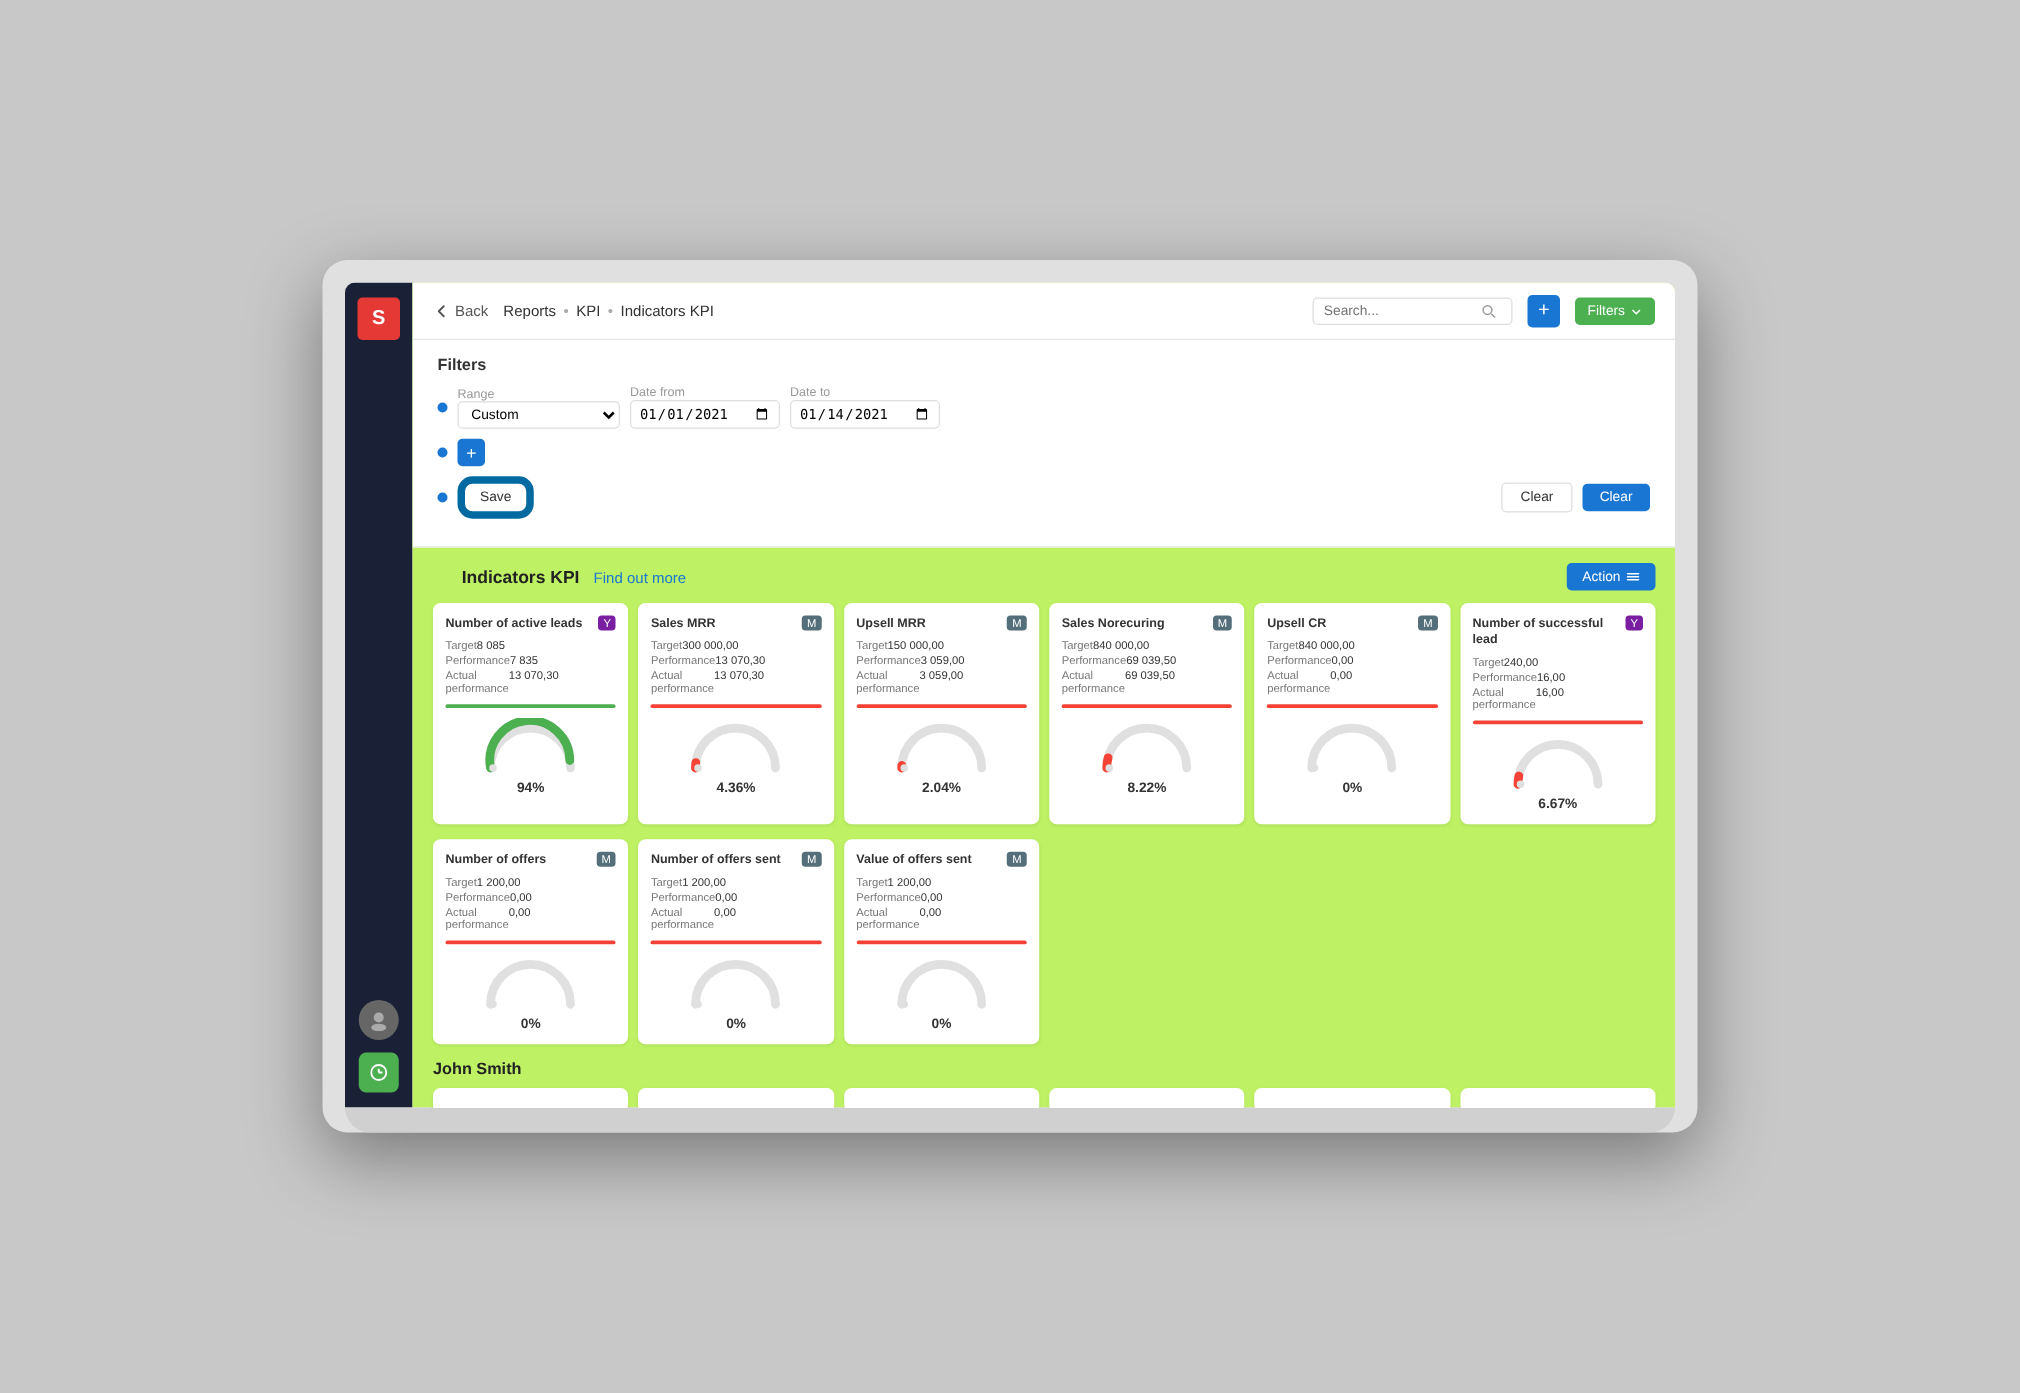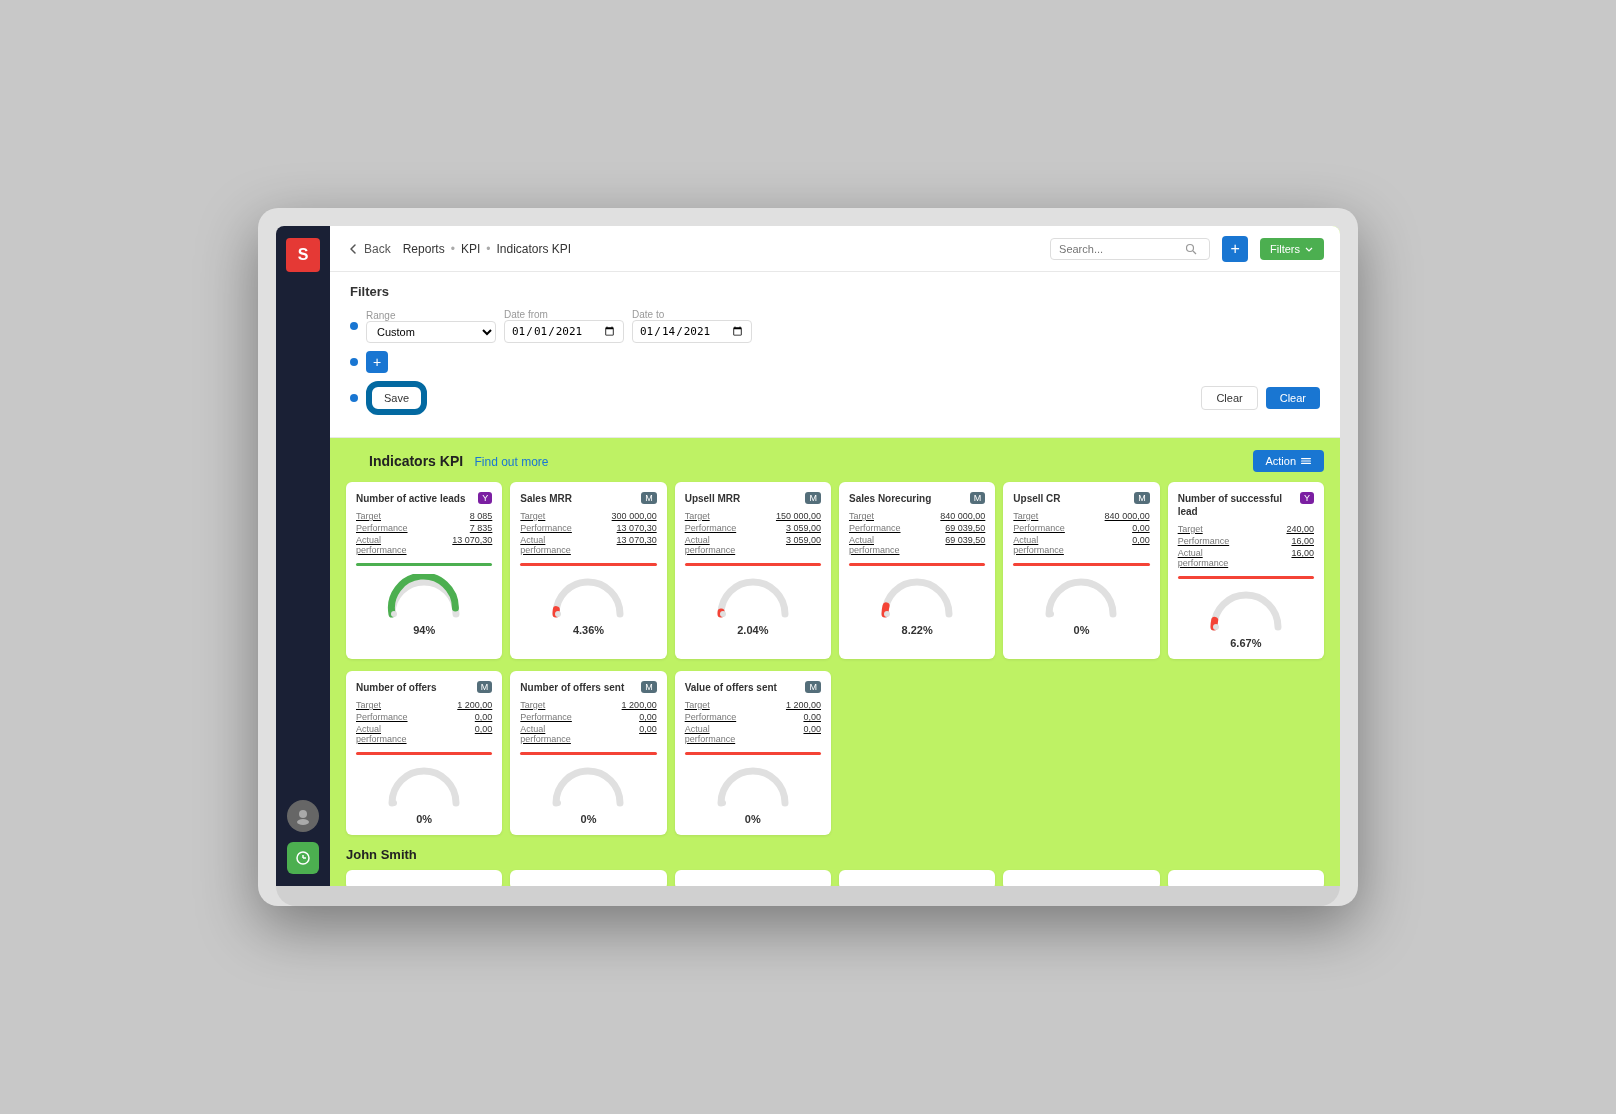--- a/index.html
+++ b/index.html
@@ -325,23 +325,21 @@
       padding: 1px 4px;
       font-size: 9px;
       flex-shrink: 0;
       margin-left: 4px;
     }
     .kpi-badge-y {
       background: #7b1fa2;
     }
     .kpi-row {
       display: flex;
-      justify-content: space-between;
       margin-bottom: 2px;
-      text-decoration: underline;
     }
     .kpi-row-label {
       font-size: 9px;
       color: #777;
     }
     .kpi-row-value {
       font-size: 9px;
       color: #333;
       font-weight: 500;
     }

